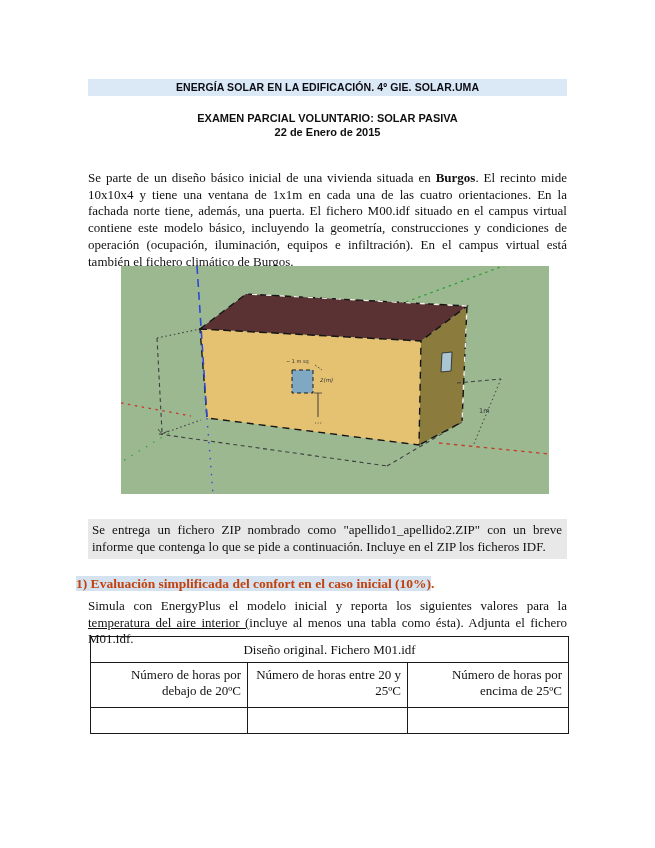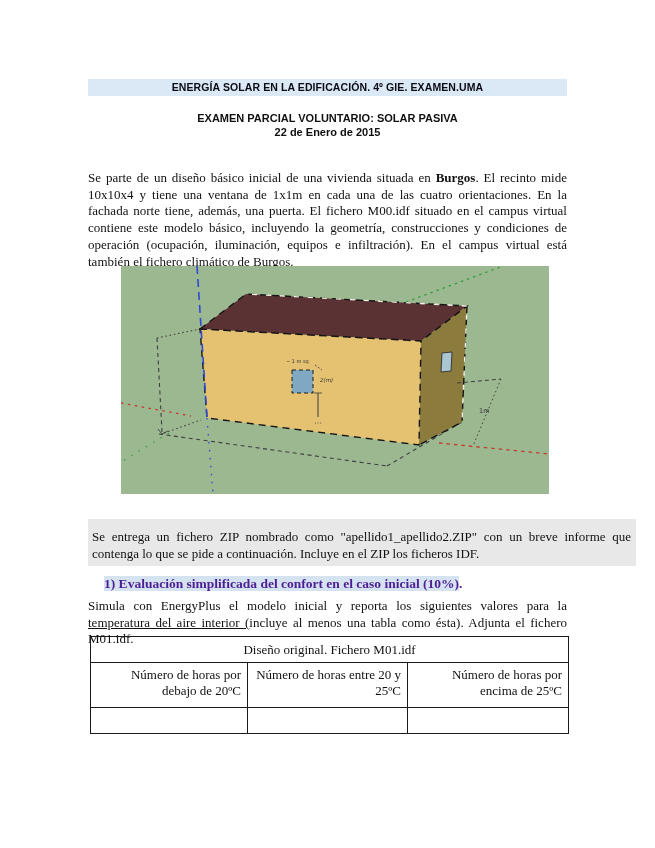--- a/index.html
+++ b/index.html
@@ -23,28 +23,28 @@
   .intro {
     position:absolute; left:88px; top:170px; width:479px;
     font-size:13px; line-height:16.7px; text-align:justify;
   }
   .intro b { font-weight:bold; }
 
   .figure { position:absolute; left:121px; top:266px; width:428px; height:228px; }
   .figure svg { display:block; width:428px; height:228px; }
 
   .zipnote {
-    position:absolute; left:88px; top:519px; width:548px;
+    position:absolute; left:88px; top:519px; width:479px;
     background:#e8e8e8; font-size:13px; line-height:16.6px;
-    text-align:justify; padding:10px 5px 4px 4px;
+    text-align:justify; padding:3px 5px 4px 4px;
   }
 
   .heading1 {
-    position:absolute; left:104px; top:575px; width:479px;
-    font-size:13.5px; font-weight:bold; color:#4c1d95; line-height:18px;
+    position:absolute; left:76px; top:575px; width:479px;
+    font-size:13.5px; font-weight:bold; color:#c2410c; line-height:18px;
   }
   .heading1 .hl { background:#d5e3f1; }
 
   .sec1body {
     position:absolute; left:88px; top:598px; width:479px;
     font-size:13px; line-height:16.7px; text-align:justify;
   }
   .sec1body .ul { text-decoration:underline; }
 
   table.results {
@@ -56,21 +56,21 @@
   table.results td.hdr { height:45px; line-height:16px; padding-top:4px; }
   table.results td.empty { height:26px; }
 
   .svgtext { font-family:"DejaVu Sans", sans-serif; fill:#333; }
 </style>
 </head>
 <body>
 
 <div class="page">
 
-  <div class="titlebar">ENERGÍA SOLAR EN LA EDIFICACIÓN. 4º GIE. EXAMEN.UMA</div>
+  <div class="titlebar">ENERGÍA SOLAR EN LA EDIFICACIÓN. 4º GIE. SOLAR.UMA</div>
   <div class="subline sub1">EXAMEN PARCIAL VOLUNTARIO: SOLAR PASIVA</div>
   <div class="subline sub2">22 de Enero de 2015</div>
 
   <p class="intro"><span>Se parte de un diseño básico inicial de una vivienda situada en </span><b>Burgos</b><span>. El recinto mide 10x10x4 y tiene una ventana de 1x1m en cada una de las cuatro orientaciones. En la fachada norte tiene, además, una puerta.  El fichero M00.idf  situado en el campus virtual contiene este modelo básico, incluyendo la geometría, construcciones y condiciones de operación (ocupación, iluminación, equipos e infiltración).  En el campus virtual está también el fichero climático de Burgos.</span></p>
 
   <div class="figure">
     <svg viewBox="0 0 428 228" xmlns="http://www.w3.org/2000/svg">
 
       <rect x="0" y="0" width="428" height="228" fill="#9bb891"></rect>
 

